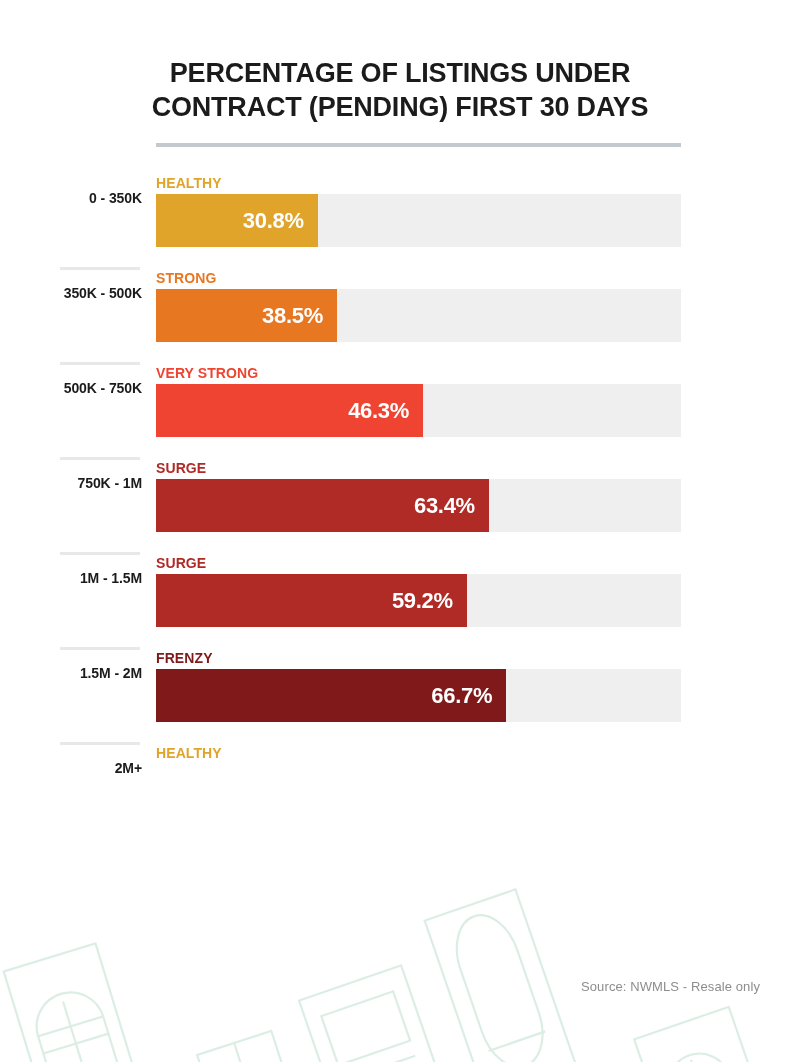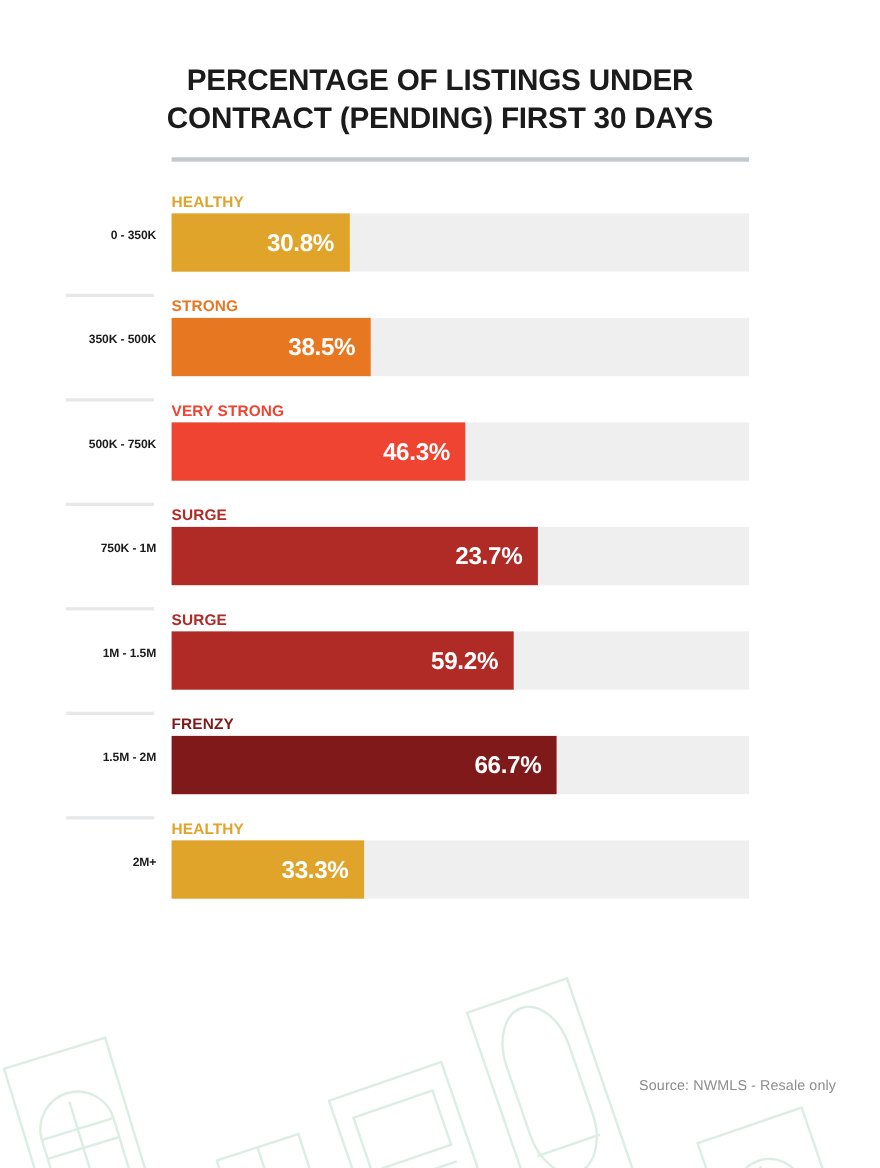--- a/index.html
+++ b/index.html
@@ -74,24 +74,24 @@
     left: 60px;
     top: 0px;
     width: 80px;
     height: 3px;
     background: #e6e8ea;
   }
 
   .cat-label {
     position: absolute;
     left: 0;
-    top: 36px;
+    top: 18px;
     width: 142px;
     text-align: right;
-    font-size: 11px;
+    font-size: 14px;
     font-weight: bold;
     color: #1b1b1b;
     letter-spacing: -0.1px;
   }
 
   .status-label {
     position: absolute;
     left: 156px;
     top: 3px;
     font-size: 14px;
@@ -215,21 +215,21 @@
             <div class="bar-value">46.3%</div>
           </div>
         </div>
       </div>
       <div class="row">
         <div class="row-divider" style="background: rgb(230, 232, 234);"></div>
         <div class="cat-label">750K - 1M</div>
         <div class="status-label" style="color: rgb(176, 42, 38);">SURGE</div>
         <div class="track" style="background: rgb(239, 239, 239);">
           <div class="bar" style="background: rgb(176, 42, 38); width: 332.85px;">
-            <div class="bar-value">23.7%</div>
+            <div class="bar-value">63.4%</div>
           </div>
         </div>
       </div>
       <div class="row">
         <div class="row-divider" style="background: rgb(230, 232, 234);"></div>
         <div class="cat-label">1M - 1.5M</div>
         <div class="status-label" style="color: rgb(176, 42, 38);">SURGE</div>
         <div class="track" style="background: rgb(239, 239, 239);">
           <div class="bar" style="background: rgb(176, 42, 38); width: 310.8px;">
             <div class="bar-value">59.2%</div>
@@ -243,23 +243,18 @@
         <div class="track" style="background: rgb(239, 239, 239);">
           <div class="bar" style="background: rgb(128, 26, 26); width: 350.175px;">
             <div class="bar-value">66.7%</div>
           </div>
         </div>
       </div>
       <div class="row">
         <div class="row-divider" style="background: rgb(230, 232, 234);"></div>
         <div class="cat-label">2M+</div>
         <div class="status-label" style="color: rgb(224, 164, 43);">HEALTHY</div>
-        <div class="track" style="background: rgb(239, 239, 239);">
-          <div class="bar" style="background: rgb(224, 164, 43); width: 174.825px;">
-            <div class="bar-value">33.3%</div>
-          </div>
-        </div>
       </div>
     </div>
 
   <div class="source">Source: NWMLS - Resale only</div>
 
 </div>
 
 </body></html>

